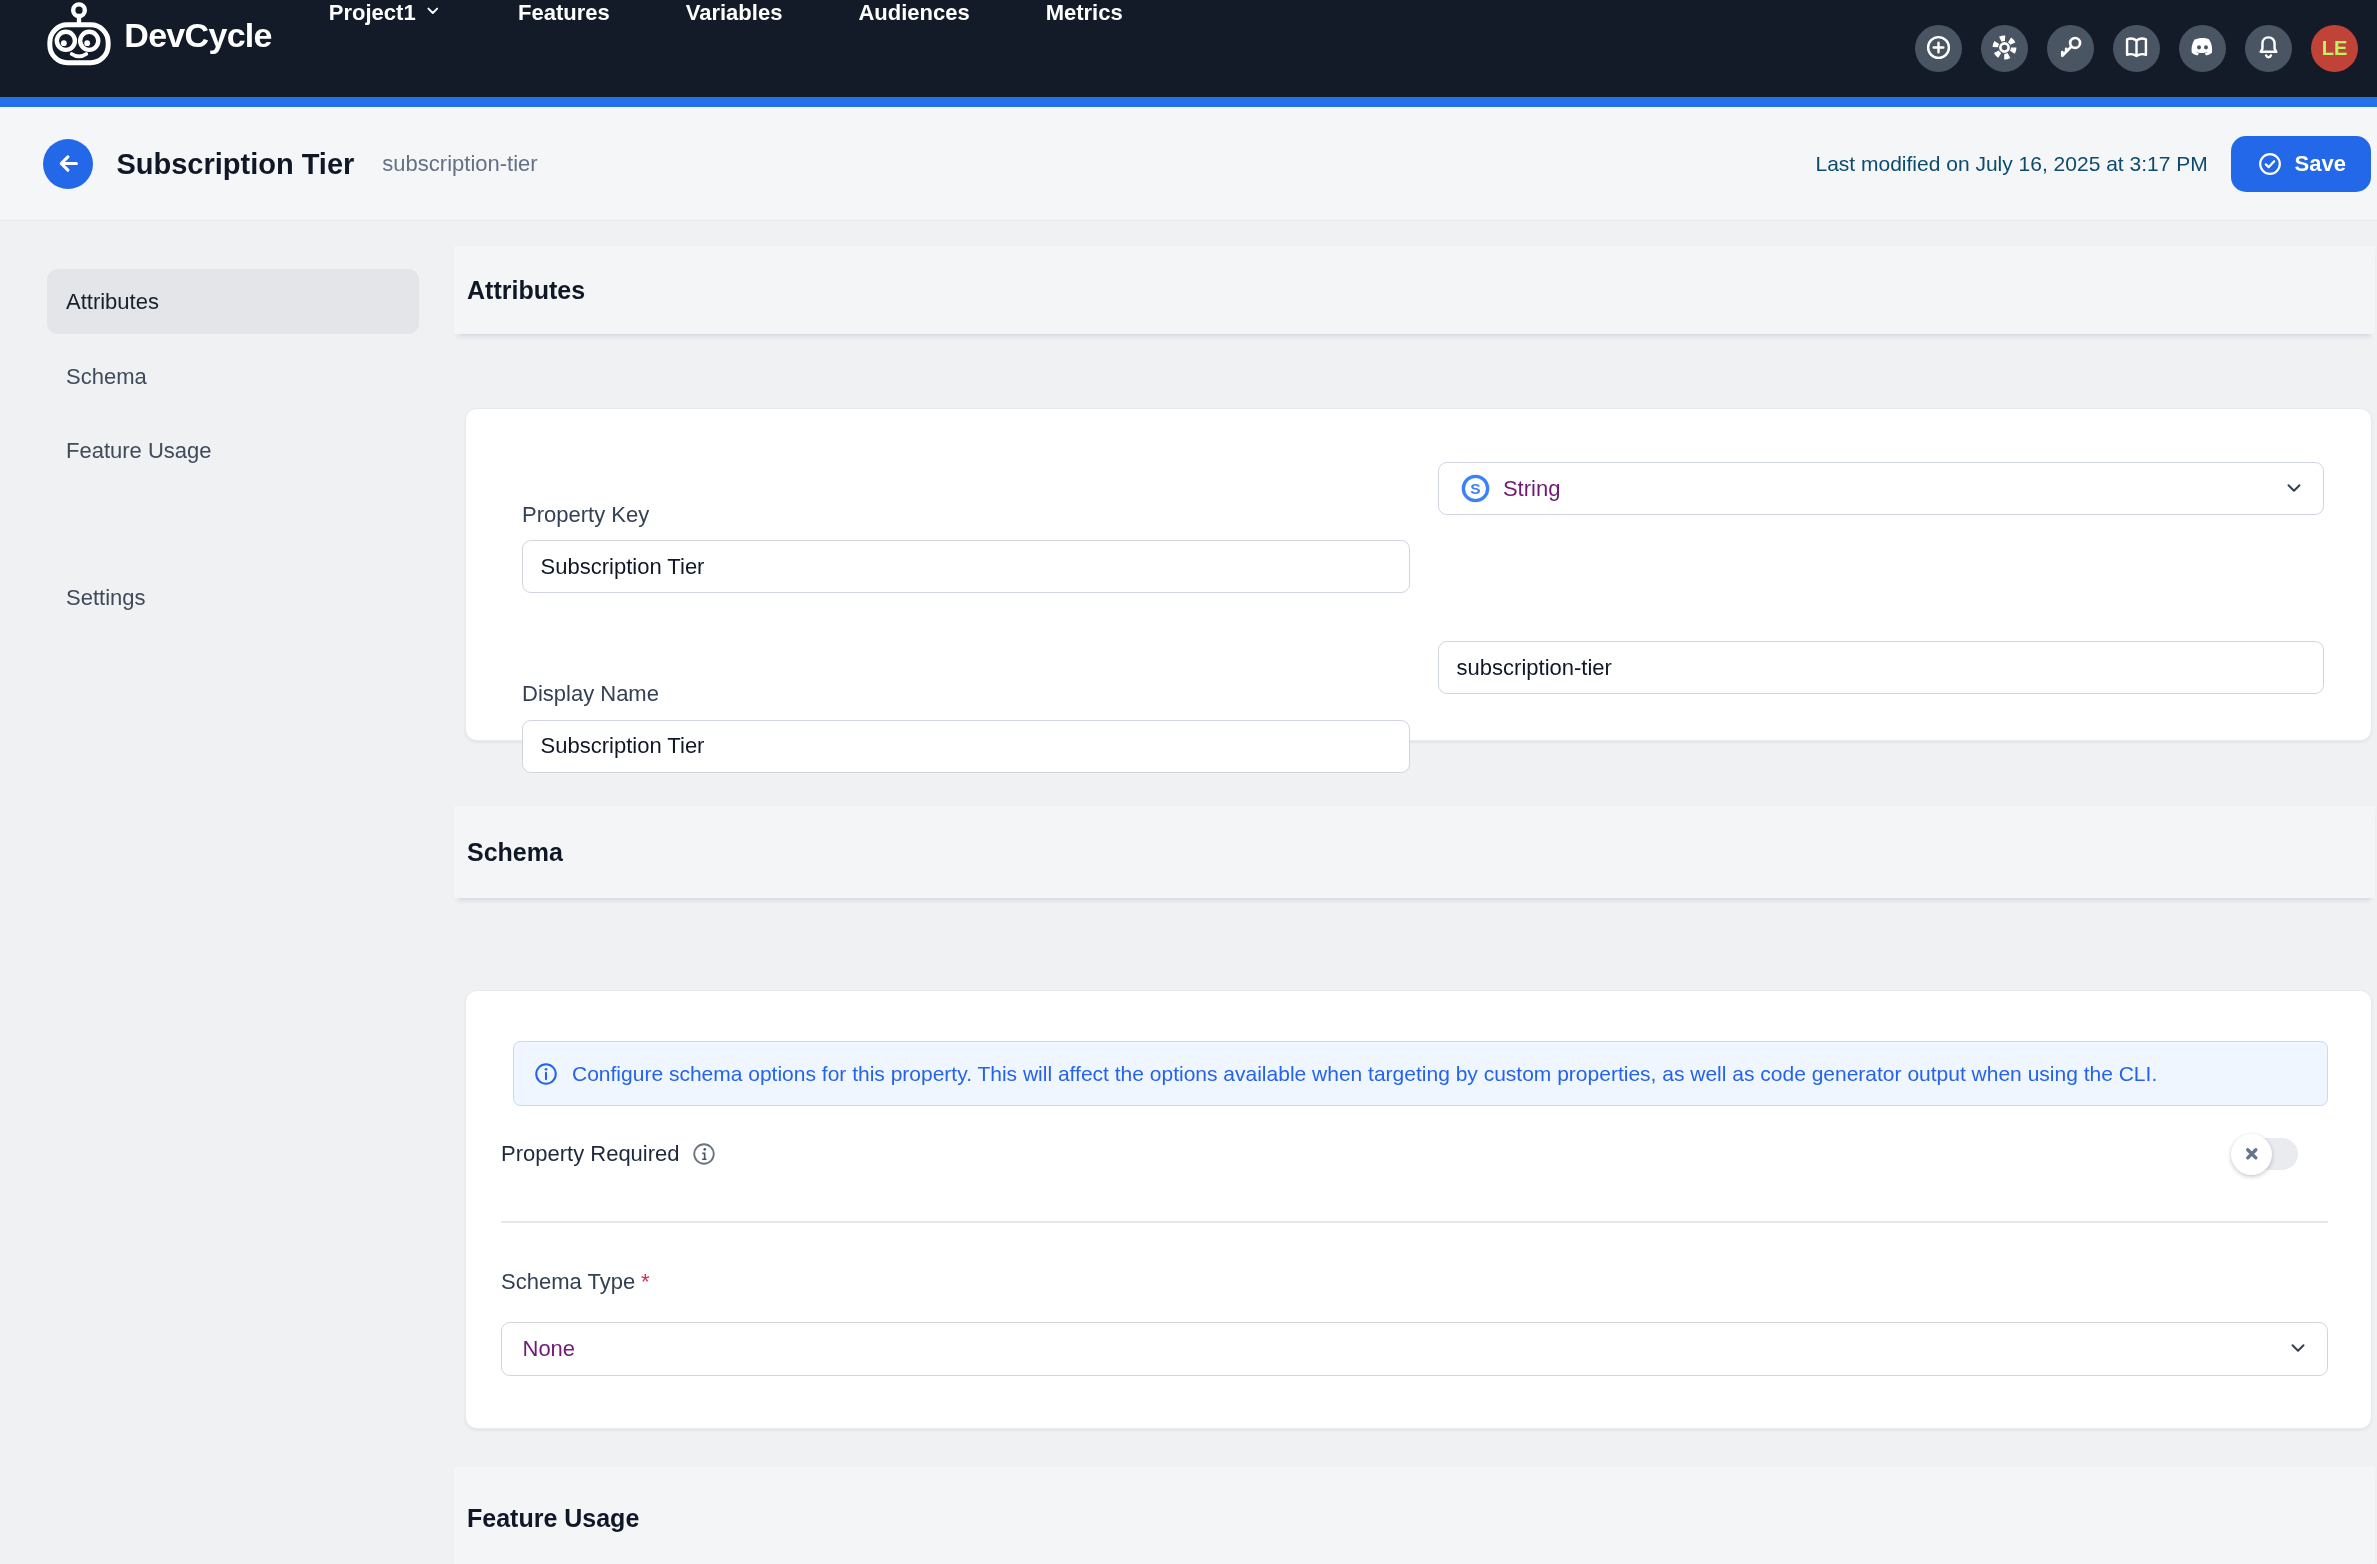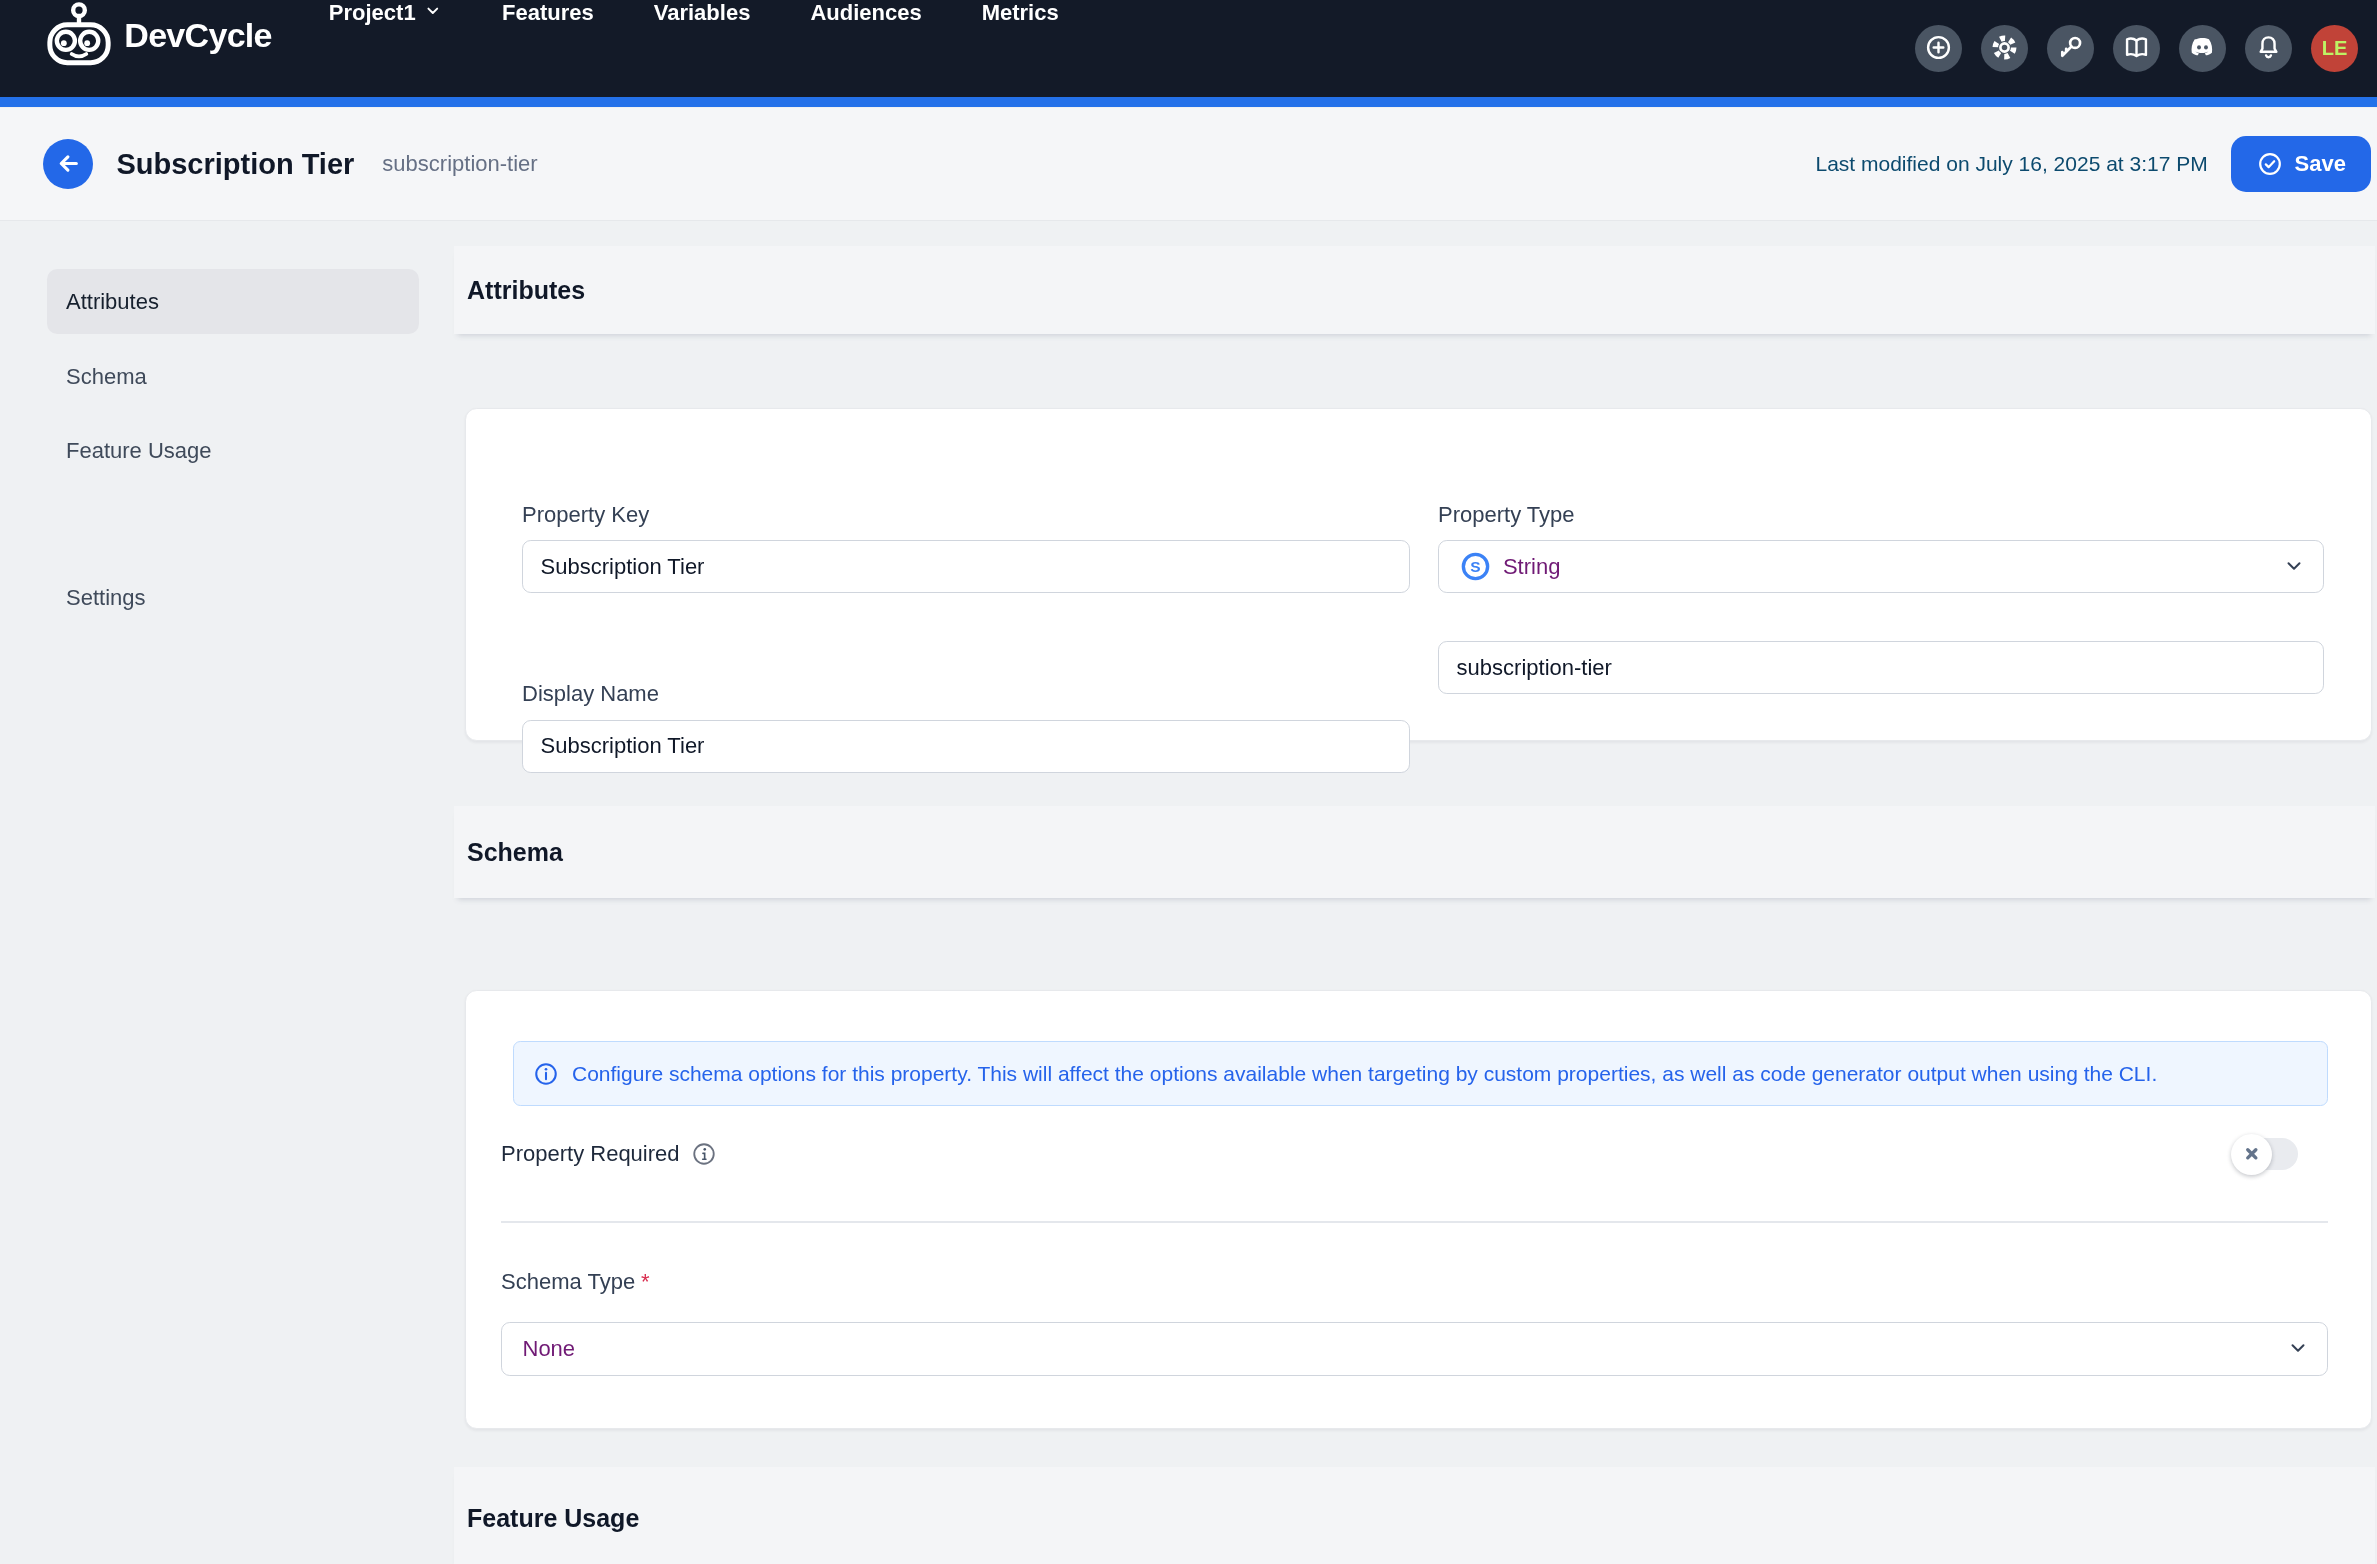--- a/index.html
+++ b/index.html
@@ -5,21 +5,21 @@
   html,body{margin:0;padding:0;}
   body{font-family:"Liberation Sans",sans-serif;background:#eff1f3;}
   #app{position:relative;width:2377px;height:1564px;overflow:hidden;background:#eff1f3;}
   .abs{position:absolute;}
 
   
   .topnav{left:0;top:0;width:2377px;height:97px;background:#131a28;display:flex;align-items:flex-start;}
   .brand{display:flex;align-items:center;margin-left:41px;}
   .brand svg{display:block;}
   .brand-name{color:#ffffff;font-size:34px;font-weight:700;letter-spacing:-0.7px;margin-left:7.3px;}
-  .navlinks{display:flex;align-items:center;margin-left:57px;gap:60px;}
+  .navlinks{display:flex;align-items:center;margin-left:57px;gap:76px;}
   .navlink{color:#ffffff;font-size:22px;font-weight:600;display:flex;align-items:center;gap:8.8px;cursor:pointer;}
   .nav-right{position:absolute;right:19px;top:0;height:97px;display:flex;align-items:center;gap:19px;}
   .iconbtn{width:47px;height:47px;border-radius:50%;background:#4a5563;display:flex;align-items:center;justify-content:center;cursor:pointer;}
   .avatar{width:47px;height:47px;border-radius:50%;background:#c14338;color:#bef264;font-size:20px;font-weight:600;display:flex;align-items:center;justify-content:center;cursor:pointer;}
 
   .accentbar{left:0;top:97px;width:2377px;height:10.2px;background:#2471e9;}
 
   
   .pageheader{left:0;top:108px;width:2377px;height:112px;background:#f5f6f8;border-bottom:1.5px solid #e6e8eb;display:flex;align-items:center;}
   .backbtn{width:50px;height:50px;border-radius:50%;background:#2368e8;display:flex;align-items:center;justify-content:center;margin-left:43px;cursor:pointer;flex:0 0 auto;}
@@ -186,21 +186,20 @@
     <h2>Attributes</h2>
   </div>
 
   <div class="abs card" style="top:408px;height:333px;">
     <div class="grid2">
       <div>
         <div class="flabel">Property Key</div>
         <input class="tinput" value="Subscription Tier" style="">
       </div>
       <div>
-        <div class="flabel">Property Type</div>
         <div class="selectbox pad-l28">
           <span style="display:flex;margin-right:12.4px;">
             <svg width="31" height="31" viewBox="0 0 24 24" fill="none">
                 <circle cx="12" cy="12" r="9.4" stroke="#3b82f6" stroke-width="2.6"></circle>
                 <text x="12" y="16.4" text-anchor="middle" font-family="Liberation Sans, sans-serif" font-size="12" font-weight="bold" fill="#3b82f6">S</text>
               </svg>
           </span>
           <span class="val">String</span>
           <span class="chev">
             <svg width="22" height="22" viewBox="0 0 24 24" fill="none">

